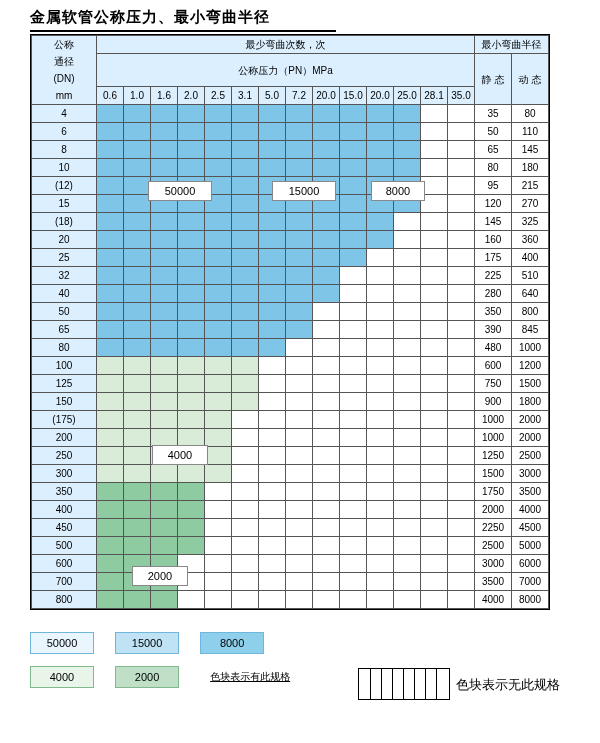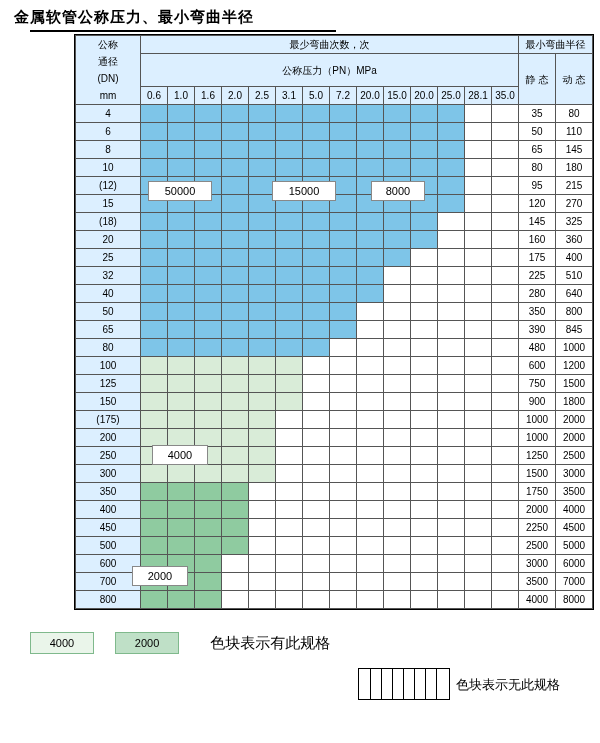--- a/index.html
+++ b/index.html
@@ -5,34 +5,33 @@
   html,body{margin:0;padding:0;}
   body{
     width:600px;height:743px;
     background:#ffffff;
     font-family:"Liberation Sans", sans-serif;
     color:#000;
     position:relative;
     overflow:hidden;
   }
   .title{
-    position:absolute;left:14px;top:8px;
+    position:absolute;left:30px;top:8px;
     font-size:15px;font-weight:bold;letter-spacing:1px;
     font-family:"Liberation Serif", serif;
   }
   .title-underline{
     position:absolute;left:30px;top:30px;width:306px;height:2px;background:#000;
   }
 
   
   .table-wrap{
     position:absolute;left:30px;top:34px;
     border:1px solid #000;
     background:#ef4444;
-    margin-left:44px;
   }
   table.main{
     border-collapse:collapse;
     font-size:10px;
     table-layout:fixed;
   }
   table.main td, table.main th{
     border:1px solid #555;
     padding:0;
     text-align:center;
@@ -72,21 +71,21 @@
   }
   .lg-box{
     display:inline-block;
     border:1px solid #7aa7c7;
     width:62px;height:20px;line-height:20px;
     text-align:center;font-size:11px;
     vertical-align:middle;
   }
   .lg-row{margin-bottom:12px;height:22px;}
   .lg-slot{display:inline-block;width:82px;}
-  .lg-note{display:inline-block;margin-left:10px;vertical-align:middle;font-size:15px;}
+  .lg-note{display:inline-block;margin-left:10px;vertical-align:middle;font-size:10px;text-decoration:underline;}
   .swatch-blue1{background:#e9f6fd;border-color:#6fb6dd;}
   .swatch-blue2{background:#bfe3f5;border-color:#6fb6dd;}
   .swatch-blue3{background:#8ecfeb;border-color:#6fb6dd;}
   .swatch-green1{background:#eaf5ea;border-color:#7fb98c;}
   .swatch-green2{background:#bfe0c7;border-color:#7fb98c;}
 
   .nospec{
     position:absolute;left:358px;top:668px;
     border:1px solid #000;width:90px;height:30px;
     background:#fff;
@@ -679,20 +678,25 @@
 <div id="callout-layer">
     <div class="callout" style="left: 148px; top: 181px; width: 62px;">50000</div>
     <div class="callout" style="left: 272px; top: 181px; width: 62px;">15000</div>
     <div class="callout" style="left: 371px; top: 181px; width: 52px;">8000</div>
     <div class="callout" style="left: 152px; top: 445px; width: 54px;">4000</div>
     <div class="callout" style="left: 132px; top: 566px; width: 54px;">2000</div>
   </div>
 
 <div class="legend">
   <div class="lg-row">
+    <span class="lg-slot"><span class="lg-box swatch-blue1">50000</span></span>
+    <span class="lg-slot"><span class="lg-box swatch-blue2">15000</span></span>
+    <span class="lg-slot"><span class="lg-box swatch-blue3">8000</span></span>
+  </div>
+  <div class="lg-row">
     <span class="lg-slot"><span class="lg-box swatch-green1">4000</span></span>
     <span class="lg-slot"><span class="lg-box swatch-green2">2000</span></span>
     <span class="lg-note">色块表示有此规格</span>
   </div>
 </div>
 
 <div class="nospec">
   <i style="left:11px"></i>
     <i style="left:22px"></i>
     <i style="left:33px"></i>

